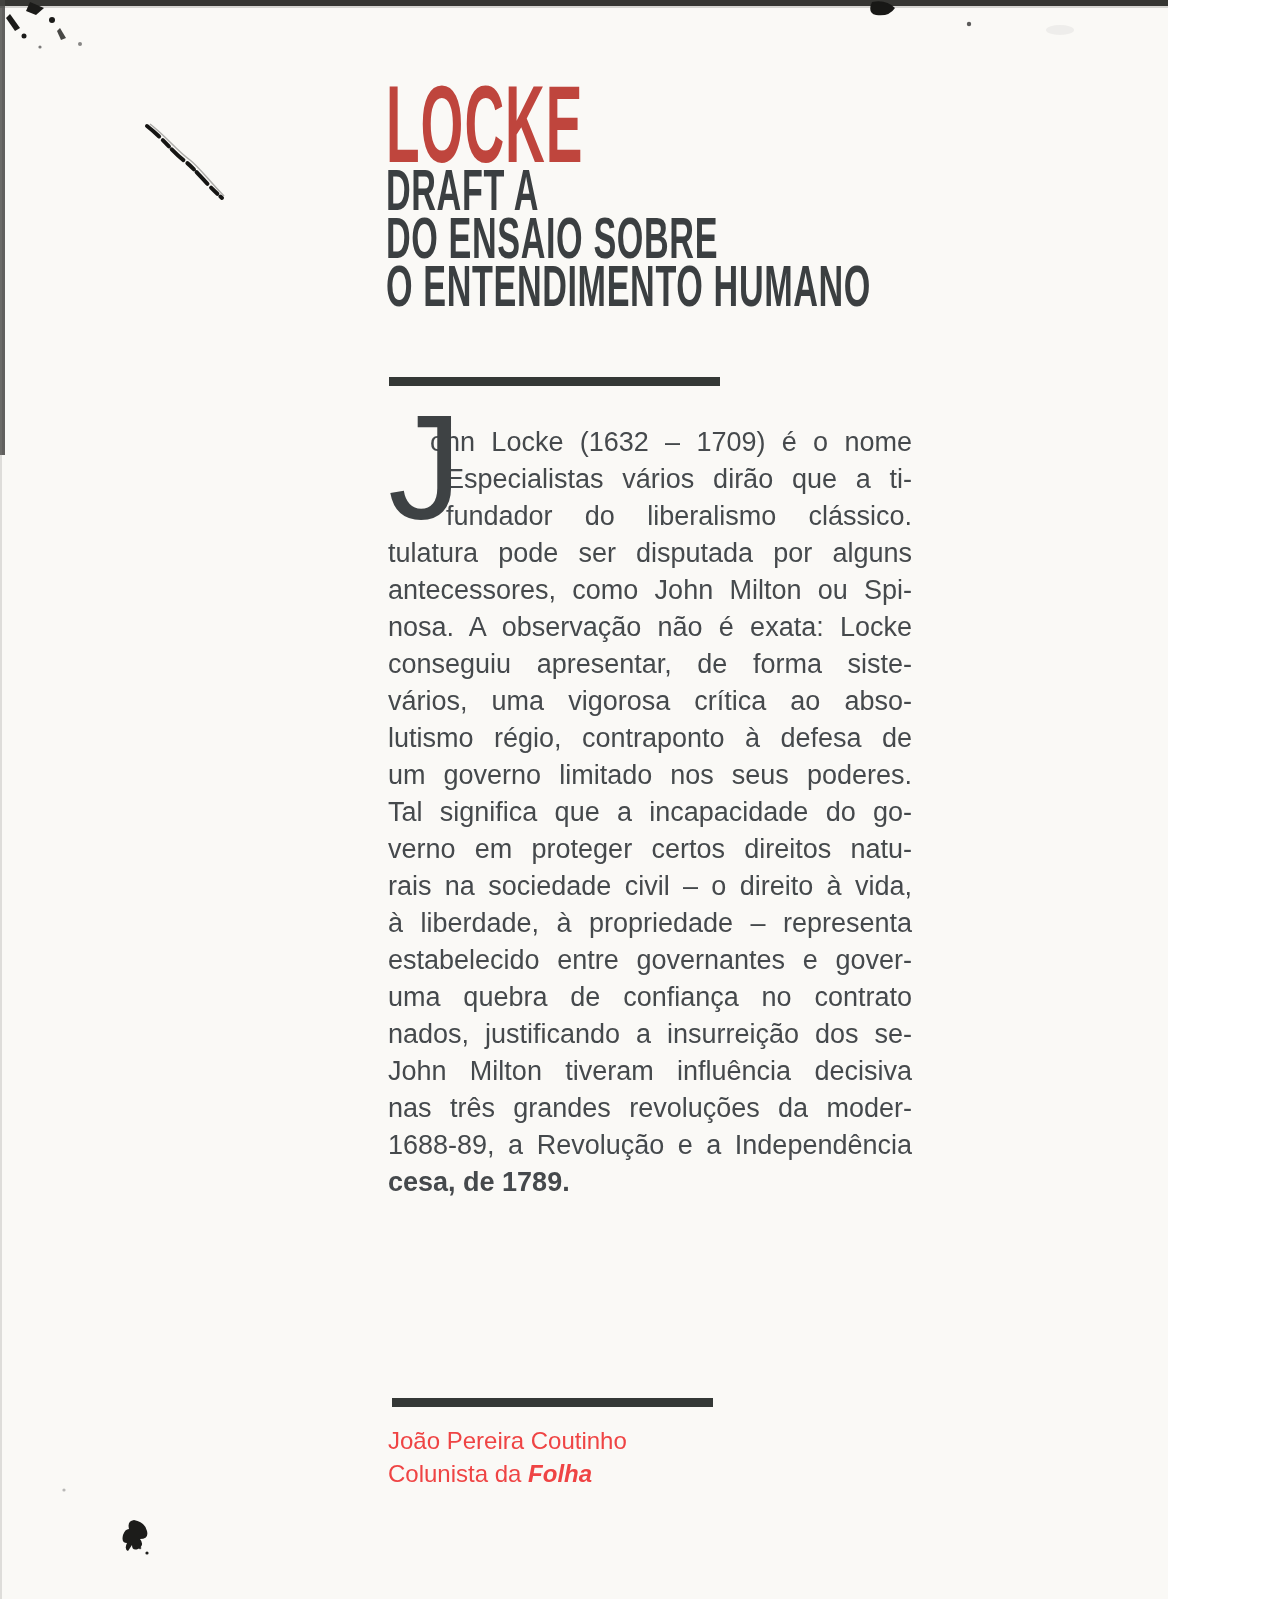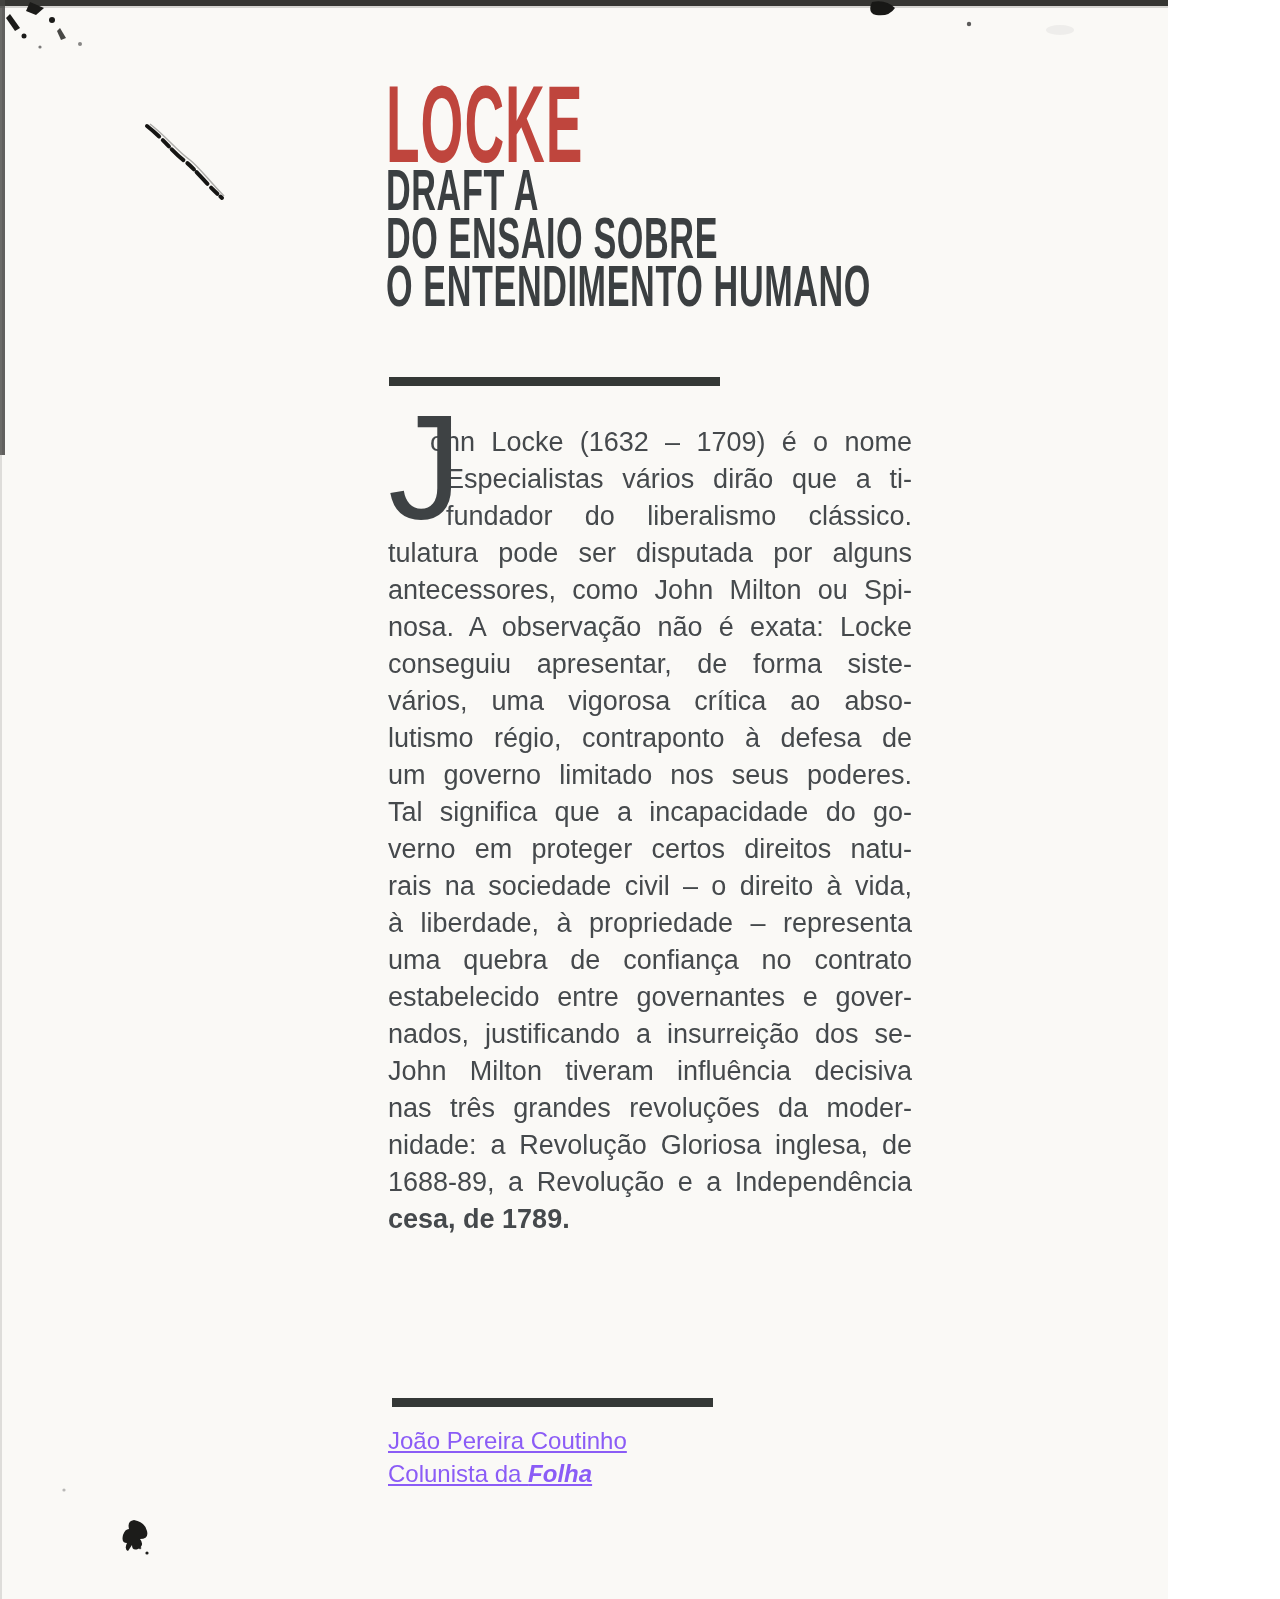--- a/index.html
+++ b/index.html
@@ -44,21 +44,21 @@
   .bline{
     font-size:27px;line-height:37px;color:var(--body-text);
     text-align:justify;text-align-last:justify;
     white-space:normal;
   }
   .bline.last{text-align-last:left;font-weight:bold;}
   .blines > .bline:nth-child(1){padding-left:42px;}
   .blines > .bline:nth-child(2){padding-left:58px;}
   .blines > .bline:nth-child(3){padding-left:58px;}
   
-  .author{position:absolute;left:388px;top:1424px;color:#8b5cf6;text-decoration:underline;}
+  .author{position:absolute;left:388px;top:1424px;color:#ef4444;}
   .author div{font-size:24px;line-height:33px;}
   .pub{font-weight:bold;font-style:italic;}
   
   .artifacts{position:absolute;left:0;top:0;width:1280px;height:1599px;pointer-events:none;}
 </style>
 </head>
 <body>
 
 <div class="canvas">
 
@@ -82,26 +82,25 @@
         <div class="bline">antecessores, como John Milton ou Spi-</div>
         <div class="bline">nosa. A observação não é exata: Locke</div>
         <div class="bline">conseguiu apresentar, de forma siste-</div>
         <div class="bline">vários, uma vigorosa crítica ao abso-</div>
         <div class="bline">lutismo régio, contraponto à defesa de</div>
         <div class="bline">um governo limitado nos seus poderes.</div>
         <div class="bline">Tal significa que a incapacidade do go-</div>
         <div class="bline">verno em proteger certos direitos natu-</div>
         <div class="bline">rais na sociedade civil – o direito à vida,</div>
         <div class="bline">à liberdade, à propriedade – representa</div>
+        <div class="bline">estabelecido entre governantes e gover-</div>
         <div class="bline">uma quebra de confiança no contrato</div>
-        <div class="bline">estabelecido entre governantes e gover-</div>
         <div class="bline">nados, justificando a insurreição dos se-</div>
         <div class="bline">John Milton tiveram influência decisiva</div>
         <div class="bline">nas três grandes revoluções da moder-</div>
-        <div class="bline">nidade: a Revolução Gloriosa inglesa, de</div>
         <div class="bline">1688-89, a Revolução e a Independência</div>
         <div class="bline last">cesa, de 1789.</div>
       </div>
   </div>
 
   <div class="rule rule-bottom"></div>
 
   <div class="author">
     <div>João Pereira Coutinho</div>
     <div><span>Colunista da </span><span class="pub">Folha</span></div>

